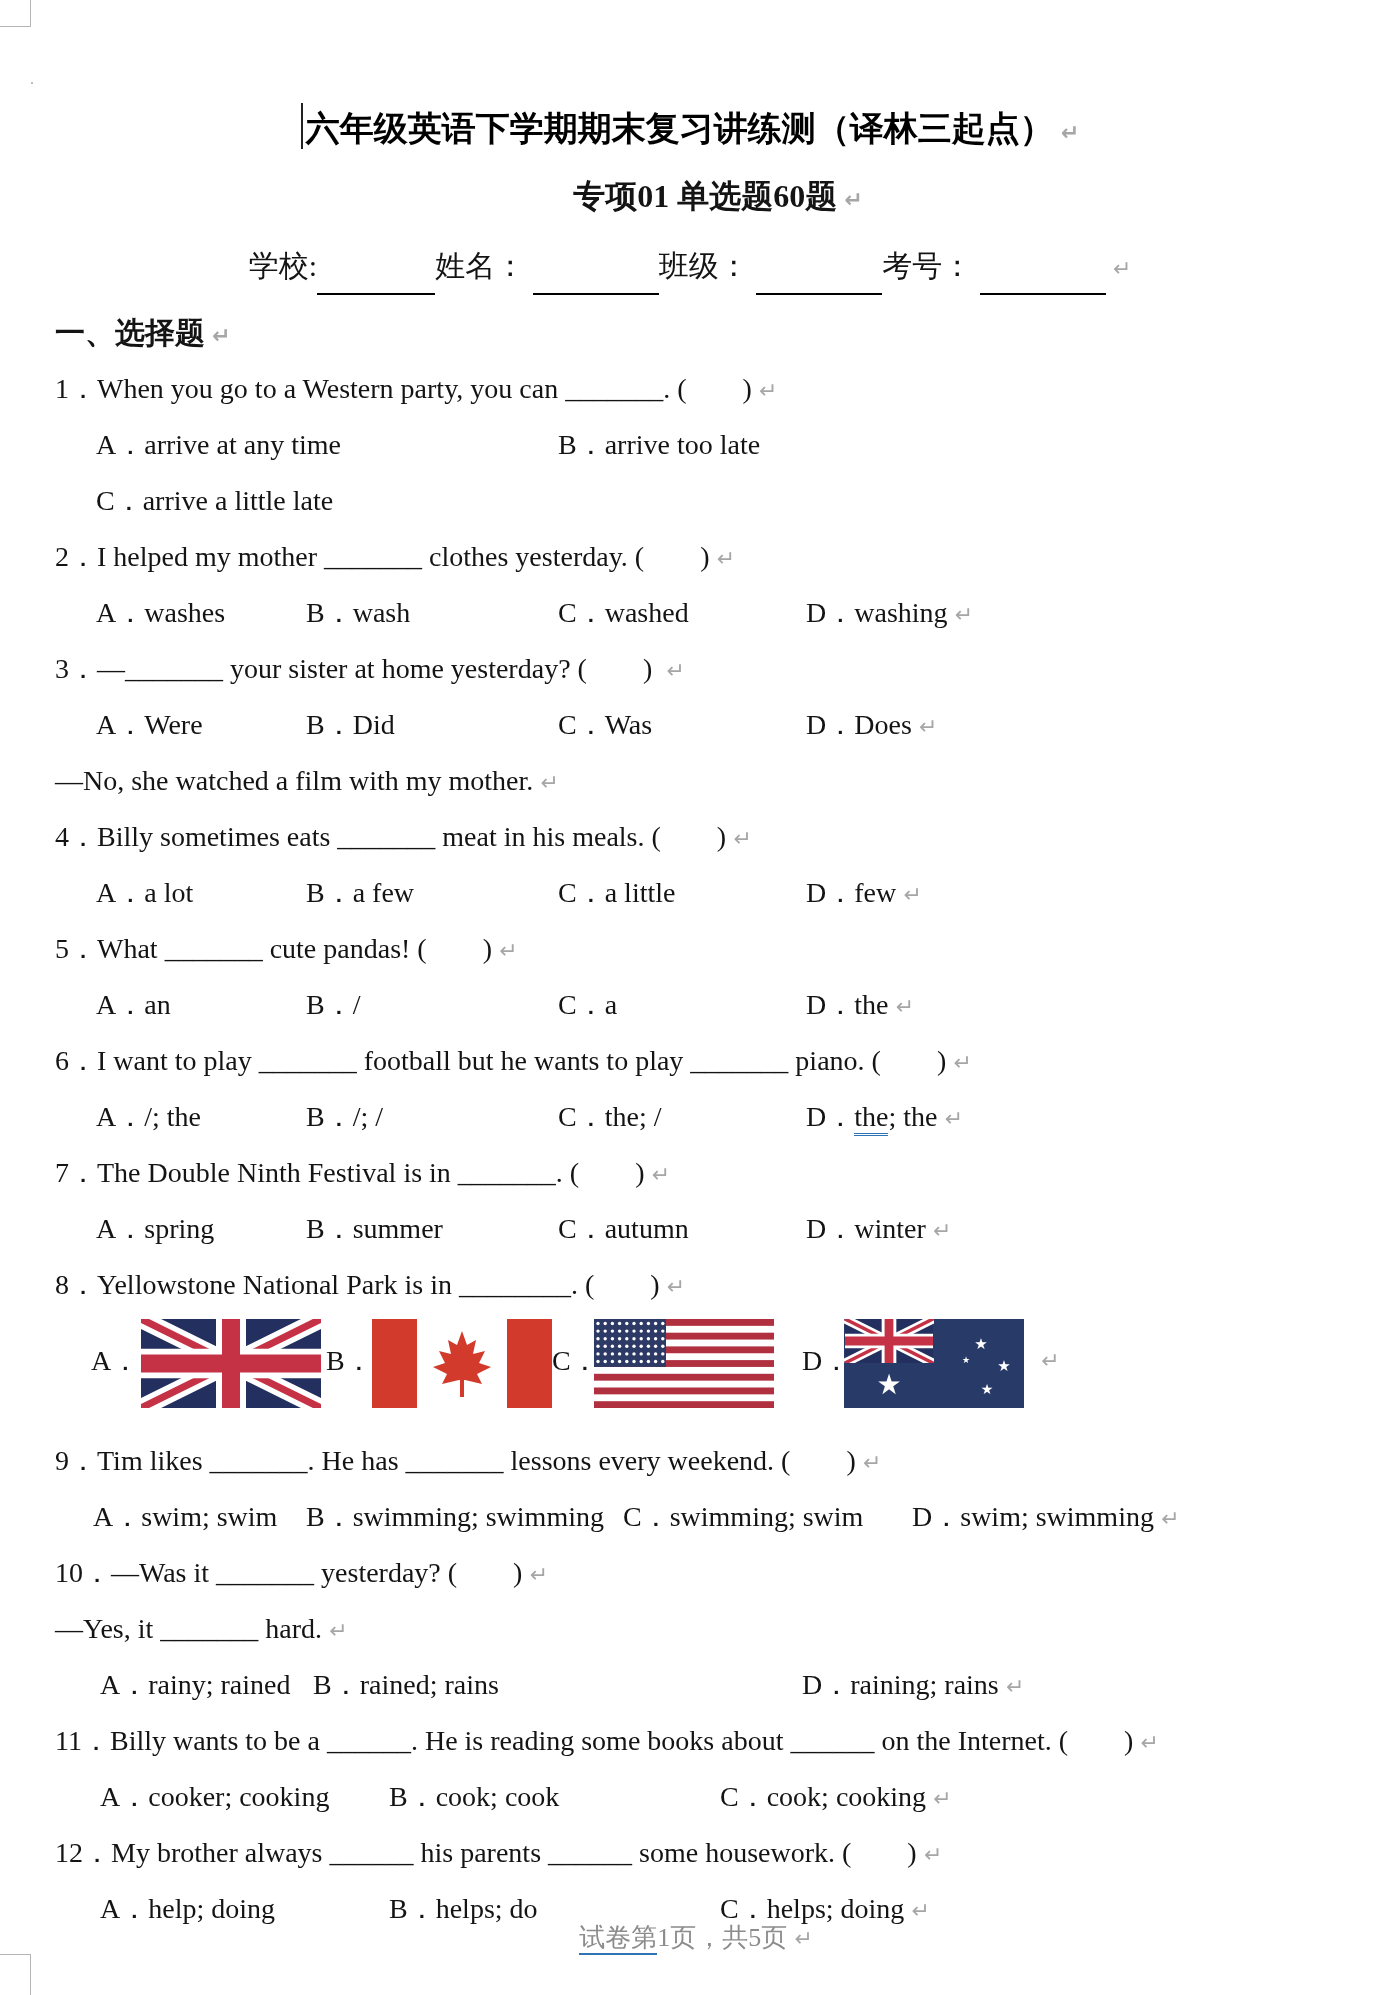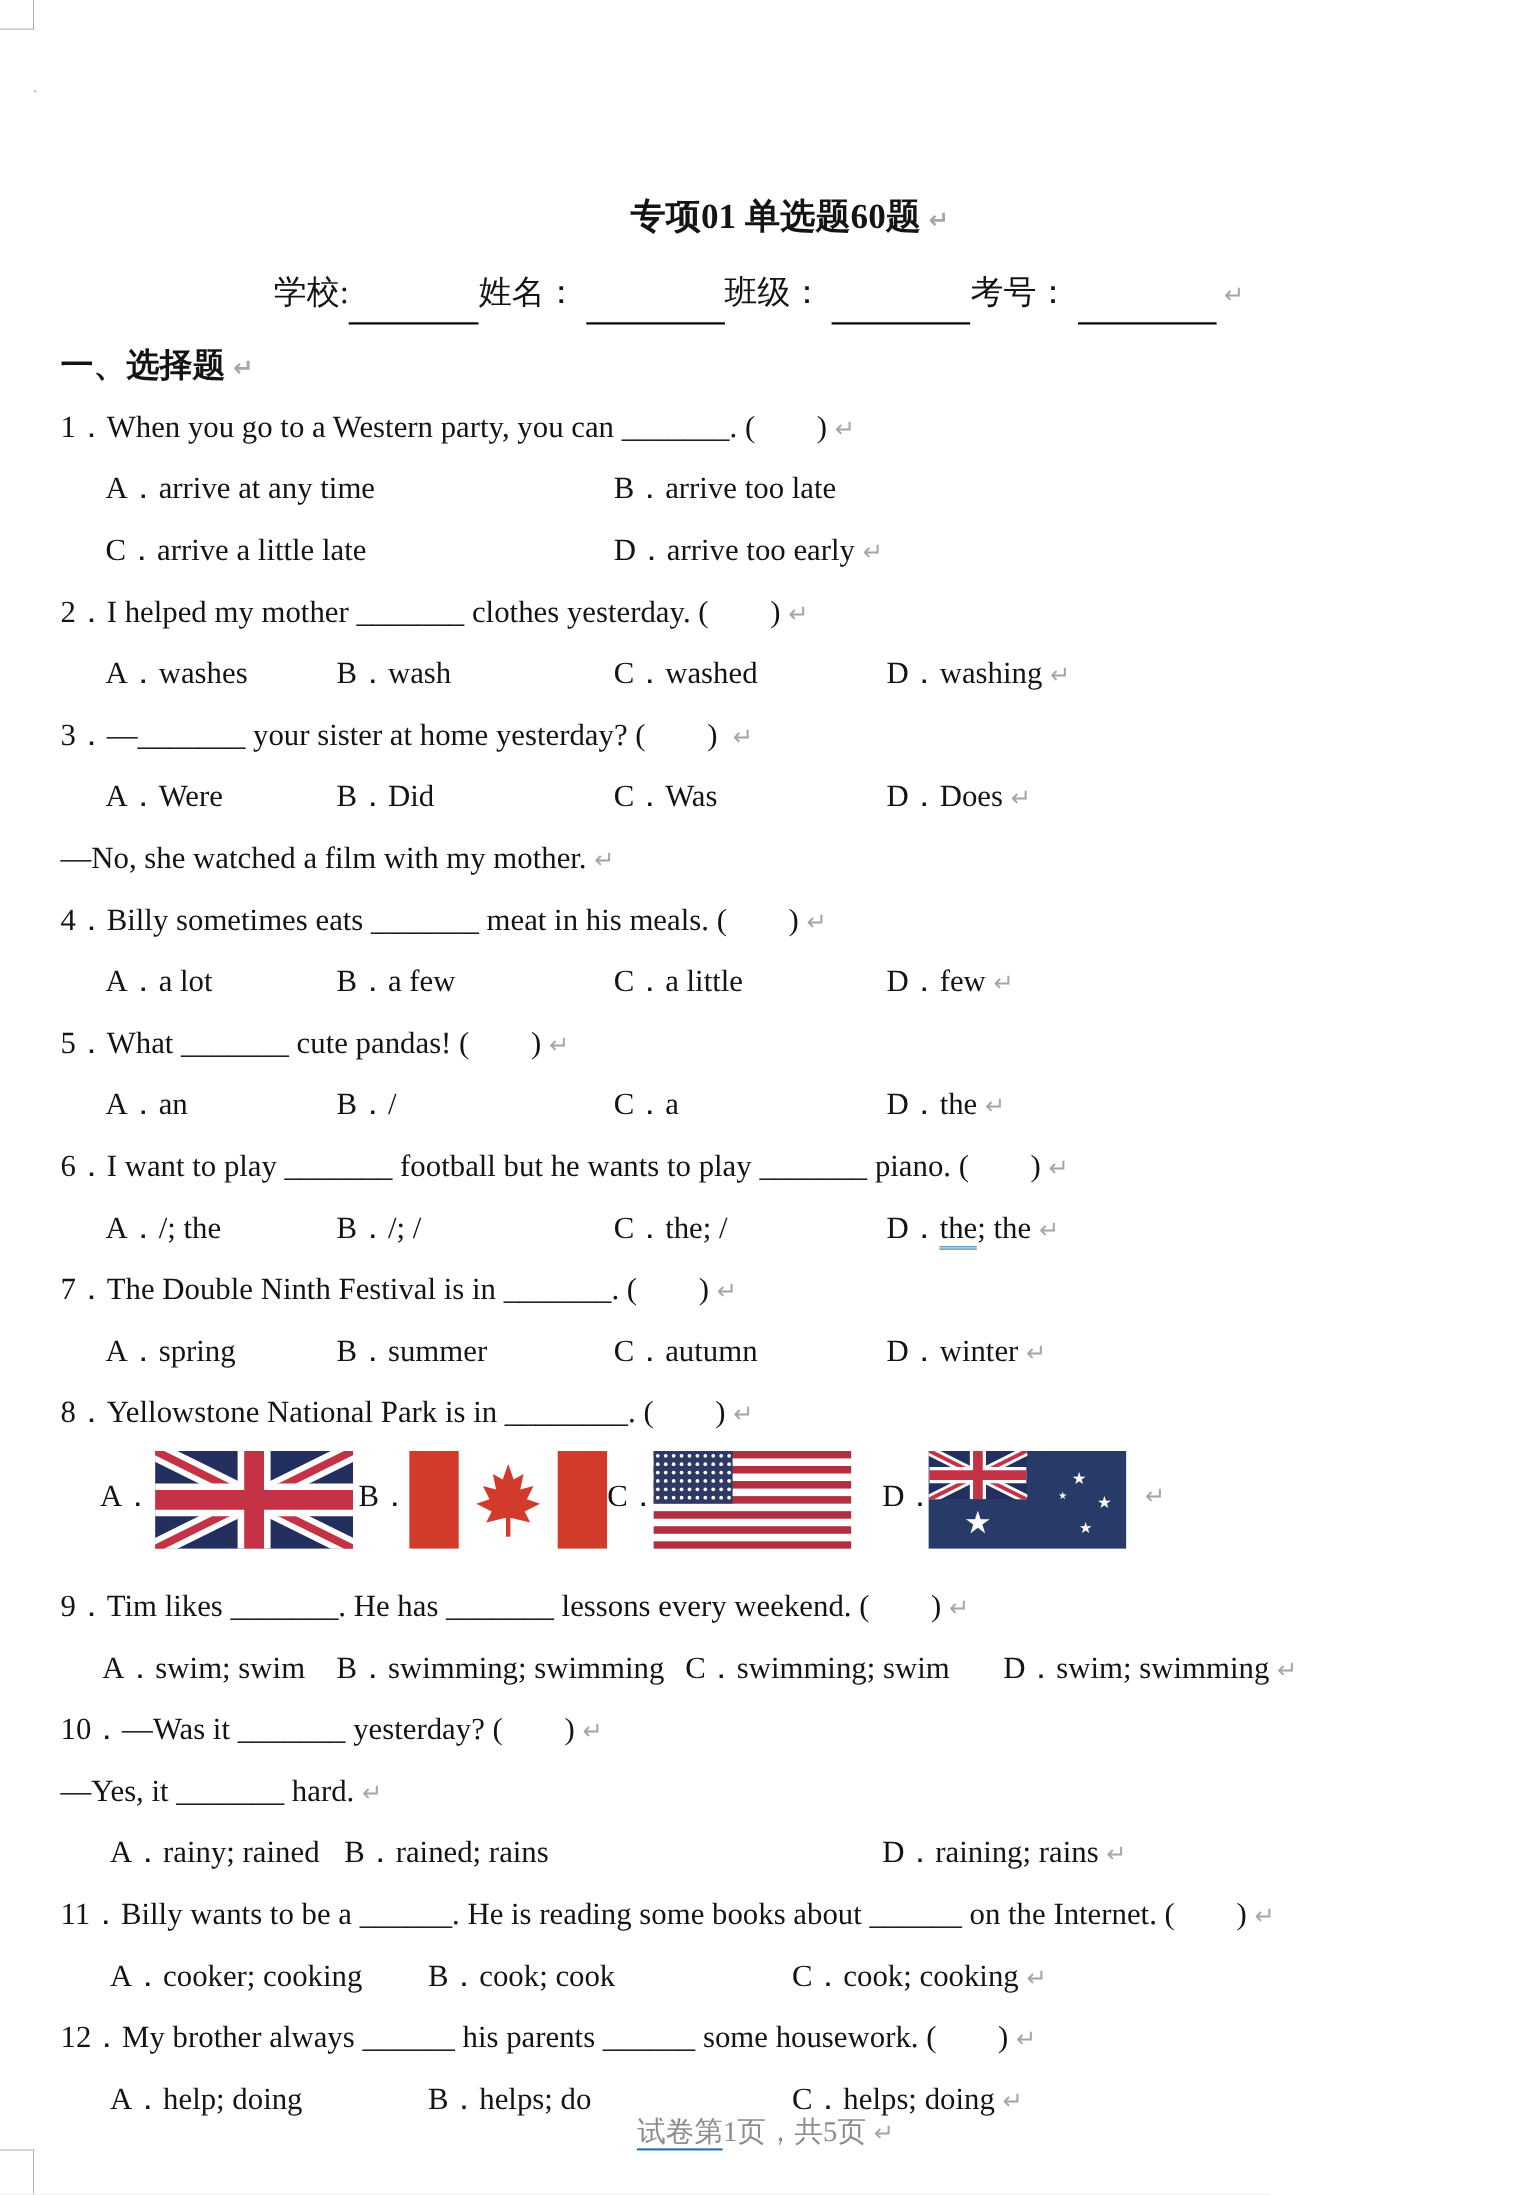--- a/index.html
+++ b/index.html
@@ -39,31 +39,32 @@
 </style>
 </head>
 <body>
 
 <div id="page">
 
   <div class="corner tl"></div>
   <div class="corner bl"></div>
   <div class="stray-dot"></div>
 
+  <div class="title-line"><span class="cursor-bar"></span><span>六年级英语下学期期末复习讲练测（译林三起点）</span><span class="pilcrow">↵</span></div>
 
   <div class="subtitle-line"><span>专项01 单选题60题</span><span class="pilcrow">↵</span></div>
 
   <div class="student-line"><span>学校:</span><span class="uline" style="width:118px"></span><span>姓名：</span><span> </span><span class="uline" style="width:126px"></span><span>班级：</span><span> </span><span class="uline" style="width:126px"></span><span>考号：</span><span> </span><span class="uline" style="width:126px"></span><span class="pilcrow">↵</span></div>
 
   <div id="content">
     <div class="line heading"><span>一、选择题</span><span class="pilcrow">↵</span></div>
 
   <div class="line"><span>1．When you go to a Western party, you can _______. (        )</span><span class="pilcrow">↵</span></div>
       <div class="line"><span class="opt" style="left: 72px;"><span>A．</span>arrive at any time</span><span class="opt" style="left: 534px;"><span>B．</span>arrive too late</span></div>
-      <div class="line"><span class="opt" style="left: 72px;"><span>C．</span>arrive a little late</span><span class="opt" style="left: 534px;"><span>D．</span>arrive too early<span class="pilcrow">↵</span></span></div>
+      <div class="line"><span class="opt" style="left: 72px;"><span>C．</span>arrive a little late</span></div>
       <div class="line"><span>2．I helped my mother _______ clothes yesterday. (        )</span><span class="pilcrow">↵</span></div>
       <div class="line"><span class="opt" style="left: 72px;"><span>A．</span>washes</span><span class="opt" style="left: 282px;"><span>B．</span>wash</span><span class="opt" style="left: 534px;"><span>C．</span>washed</span><span class="opt" style="left: 782px;"><span>D．</span>washing<span class="pilcrow">↵</span></span></div>
       <div class="line"><span>3．—_______ your sister at home yesterday? (        ) </span><span class="pilcrow">↵</span></div>
       <div class="line"><span class="opt" style="left: 72px;"><span>A．</span>Were</span><span class="opt" style="left: 282px;"><span>B．</span>Did</span><span class="opt" style="left: 534px;"><span>C．</span>Was</span><span class="opt" style="left: 782px;"><span>D．</span>Does<span class="pilcrow">↵</span></span></div>
       <div class="line"><span>—No, she watched a film with my mother.</span><span class="pilcrow">↵</span></div>
       <div class="line"><span>4．Billy sometimes eats _______ meat in his meals. (        )</span><span class="pilcrow">↵</span></div>
       <div class="line"><span class="opt" style="left: 72px;"><span>A．</span>a lot</span><span class="opt" style="left: 282px;"><span>B．</span>a few</span><span class="opt" style="left: 534px;"><span>C．</span>a little</span><span class="opt" style="left: 782px;"><span>D．</span>few<span class="pilcrow">↵</span></span></div>
       <div class="line"><span>5．What _______ cute pandas! (        )</span><span class="pilcrow">↵</span></div>
       <div class="line"><span class="opt" style="left: 72px;"><span>A．</span>an</span><span class="opt" style="left: 282px;"><span>B．</span>/</span><span class="opt" style="left: 534px;"><span>C．</span>a</span><span class="opt" style="left: 782px;"><span>D．</span>the<span class="pilcrow">↵</span></span></div>
       <div class="line"><span>6．I want to play _______ football but he wants to play _______ piano. (        )</span><span class="pilcrow">↵</span></div>

